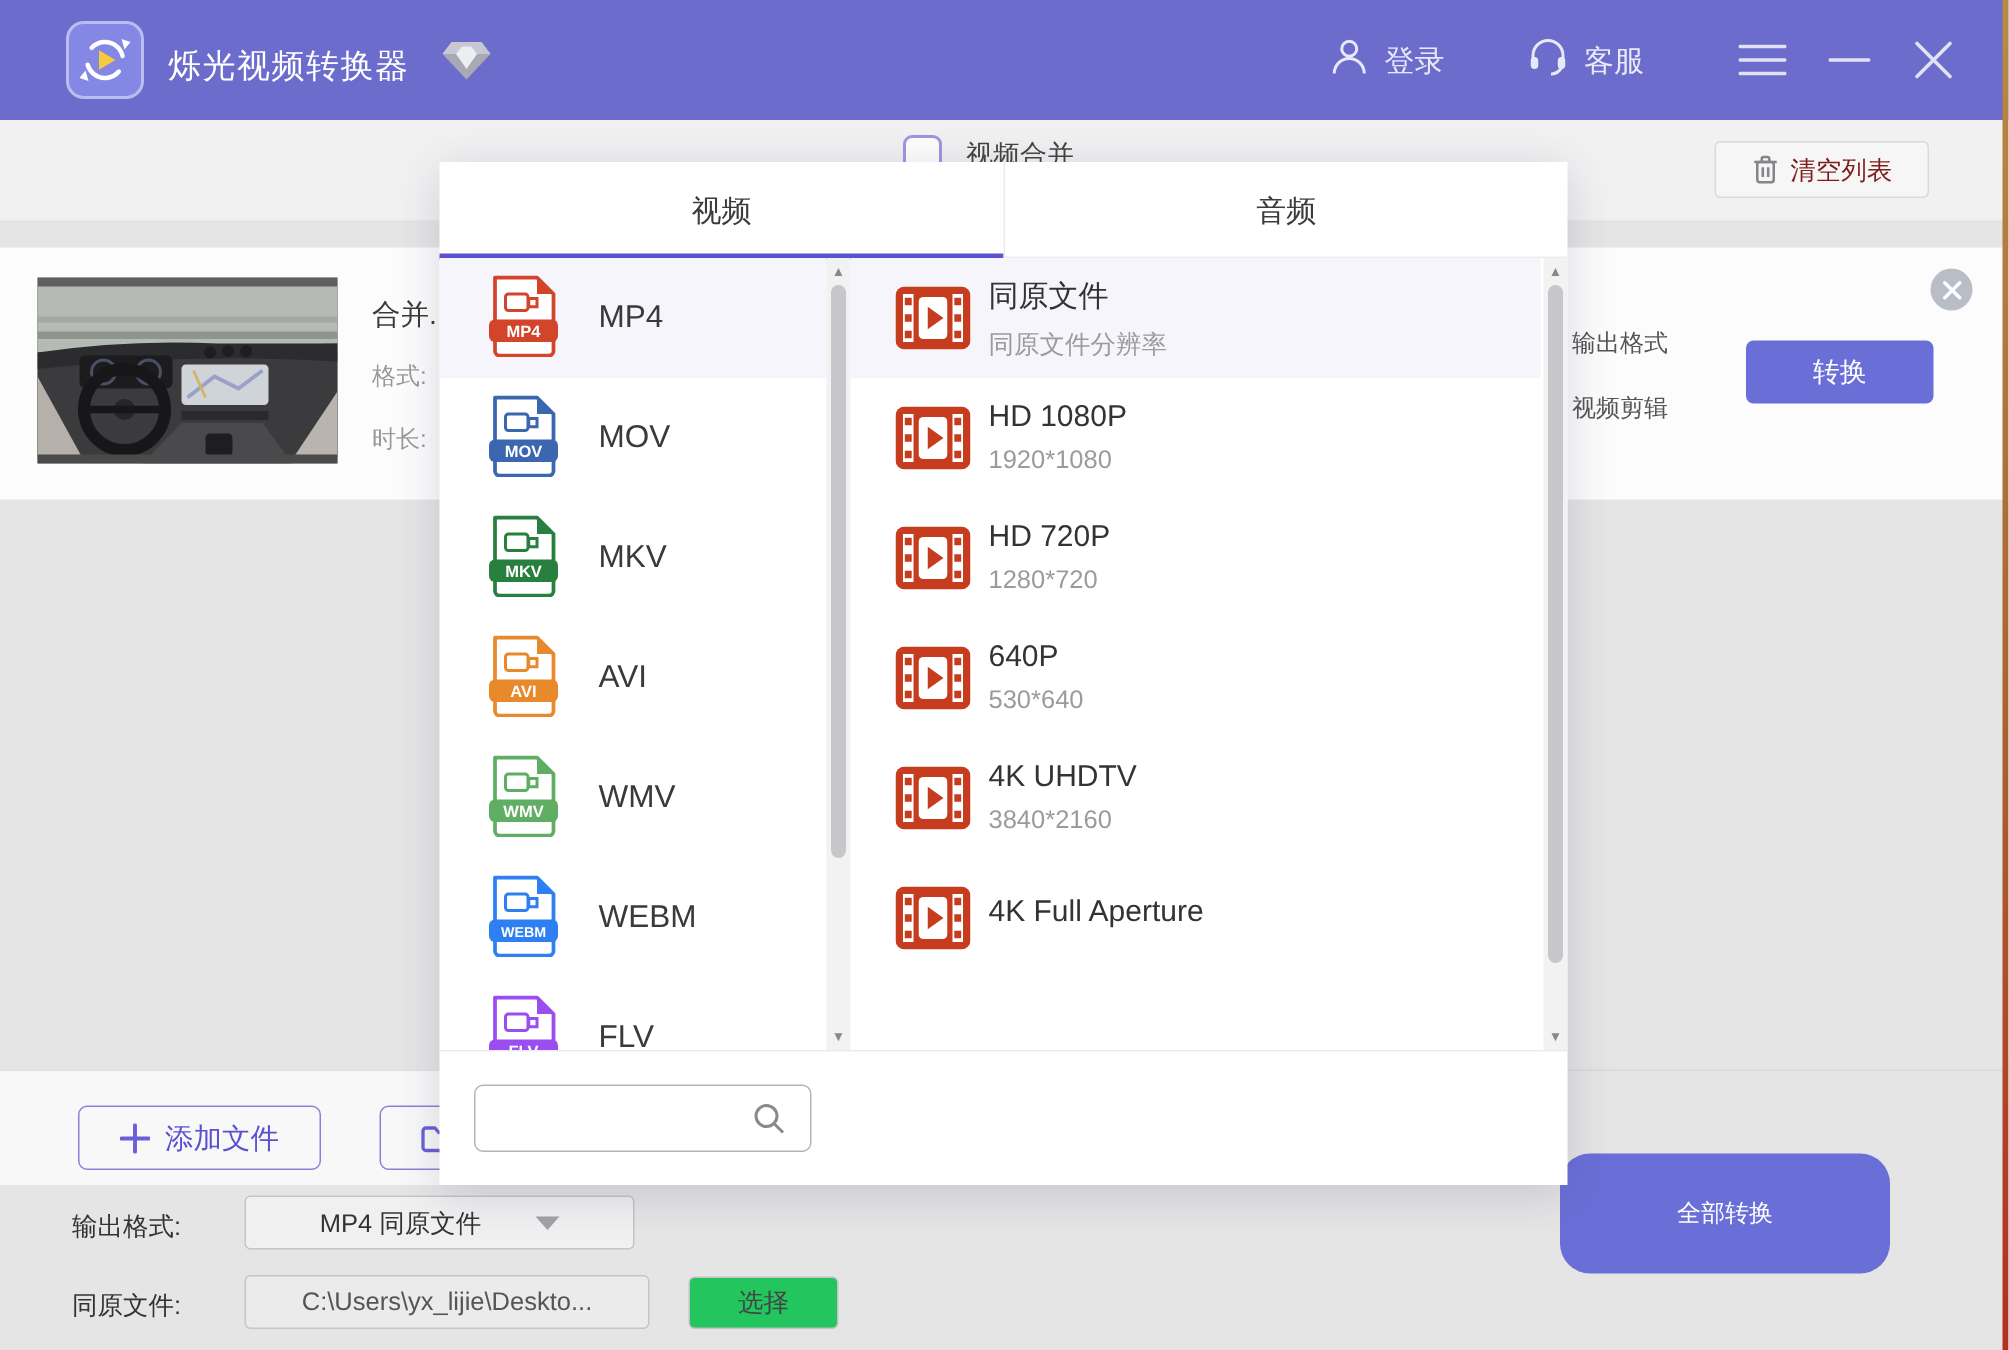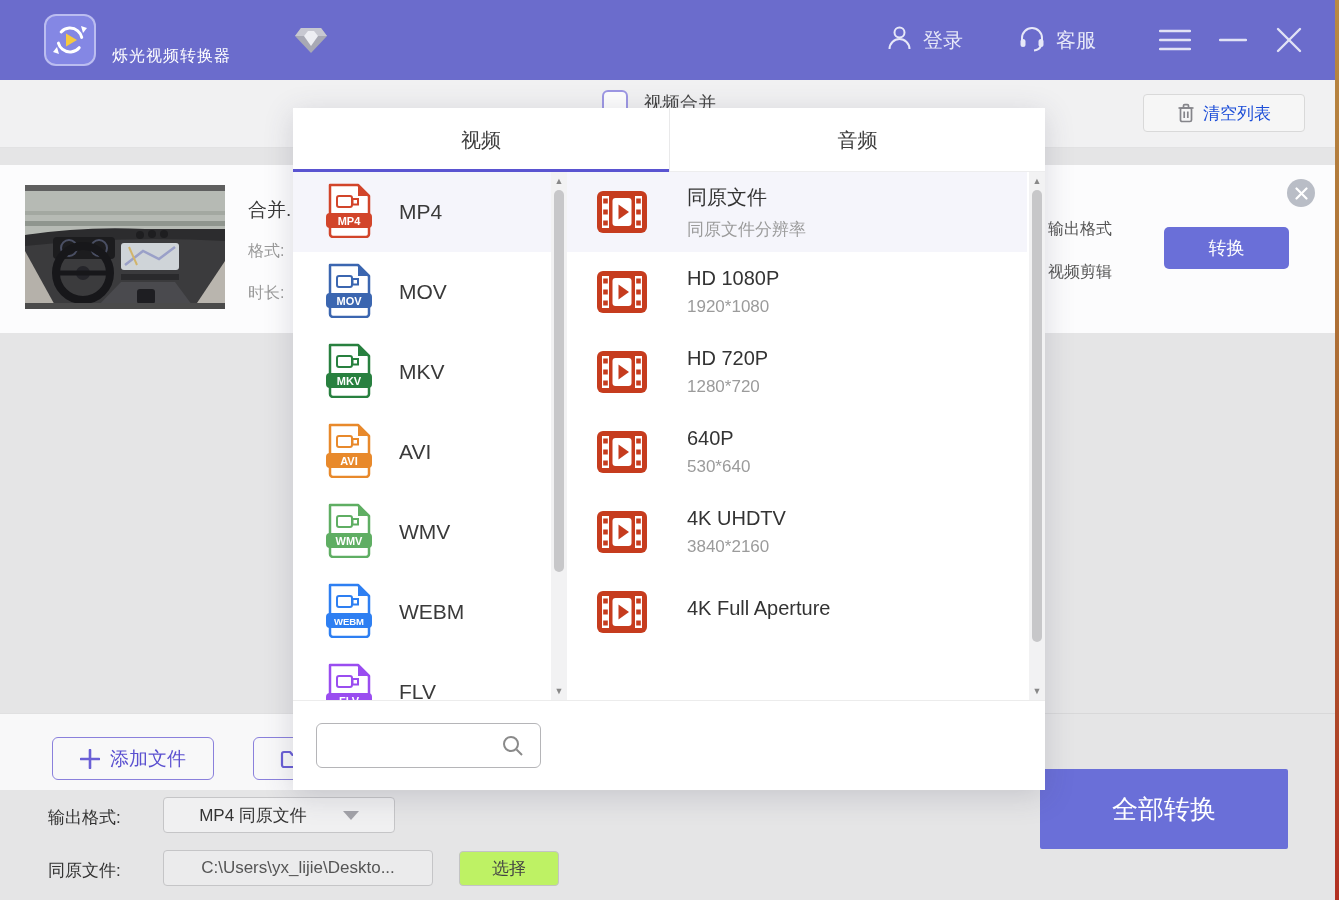--- a/index.html
+++ b/index.html
@@ -5,31 +5,31 @@
   * { margin:0; padding:0; box-sizing:border-box; }
   html,body { width:1339px; height:900px; }
   body { font-family:"Liberation Sans","DejaVu Sans",sans-serif; position:relative; overflow:hidden; background:#e5e5e6; }
   .abs { position:absolute; }
 
   
   .titlebar { left:0; top:0; width:1339px; height:80px; background:var(--titlebar,#6b6ccc); z-index:3; }
   .app-icon { left:44px; top:14px; width:52px; height:52px; border-radius:12px;
               background:#8487e4; border:2px solid rgba(255,255,255,.45);
               display:flex; align-items:center; justify-content:center; }
-  .app-title { left:112px; top:16px; height:80px; line-height:80px; color:#fff; font-size:16px; letter-spacing:1px; }
+  .app-title { left:112px; top:4px; height:80px; line-height:80px; color:#fff; font-size:22px; letter-spacing:1px; }
   .gem { left:294px; top:27px; }
   .tb-group { top:0; height:80px; display:flex; align-items:center; gap:10px; color:#e7e8f8; font-size:20px; cursor:pointer; }
   .login-group { left:886px; } .support-group { left:1018px; }
   .winbtn { top:25px; width:34px; height:30px; display:flex; align-items:center; justify-content:center; cursor:pointer; }
 
   
   .toolbar { left:0; top:80px; width:1339px; height:68px; background:#f1f1f2; border-bottom:1px solid #e2e2e3; z-index:2; }
   .back { left:38px; top:0; height:68px; display:flex; align-items:center; gap:8px; font-size:19px; color:#555; cursor:pointer; }
-  .clear-btn { left:1143px; top:94px; width:162px; height:38px; background:#f6f6f6; border:1px solid #d9d9d9; border-radius:4px;
-               display:flex; align-items:center; justify-content:center; gap:8px; font-size:17px; color:#1d4ed8; cursor:pointer; z-index:2; }
+  .clear-btn { left:1143px; top:94px; width:143px; height:38px; background:#f6f6f6; border:1px solid #d9d9d9; border-radius:4px;
+               display:flex; align-items:center; justify-content:center; gap:8px; font-size:17px; color:#7f1d1d; cursor:pointer; z-index:2; }
 
   
   .file-row { left:0; top:165px; width:1339px; height:168px; background:#fcfcfd; z-index:1; }
   .thumb { left:25px; top:20px; width:200px; height:124px; background:#6e6e6e; }
   .fr-title { left:248px; top:32px; font-size:19px; color:#3a3a3a; white-space:nowrap; }
   .fr-meta { left:248px; font-size:16px; color:#9a9a9a; white-space:nowrap; }
   .fr-right-label { font-size:16px; color:#555; white-space:nowrap; }
   .sliver { width:6px; height:14px; background:#9a9ddd; border-radius:2px 0 0 2px; opacity:.8; }
   .convert-btn { left:1164px; top:62px; width:125px; height:42px; background:var(--accent,#6a6fd8); border:none; border-radius:5px;
                  color:#fff; font-size:18px; cursor:pointer; font-family:inherit; }
@@ -49,21 +49,21 @@
   .tab + .tab { border-left:1px solid #e9e9ea; }
   .tab.active::after { content:""; position:absolute; left:0; bottom:-1px; width:100%; height:4px; background:var(--tabline,#5a54d1); }
 
   .lists { position:absolute; left:0; top:64px; width:752px; height:528px; overflow:hidden; }
   .fmt-list { position:absolute; left:0; top:0; width:258px; height:528px; }
   .fmt-item { height:80px; display:flex; align-items:center; padding-left:30px; gap:24px; cursor:pointer; }
   .fmt-item.selected { background:var(--selrow,#f5f5fb); }
   .fmt-label { font-size:21px; color:#3a3a3a; }
 
   .res-list { position:absolute; left:274px; top:0; width:460px; height:528px; }
-  .res-item { height:80px; display:flex; align-items:center; padding-left:30px; gap:40px; cursor:pointer; }
+  .res-item { height:80px; display:flex; align-items:center; padding-left:30px; gap:12px; cursor:pointer; }
   .res-item.selected { background:var(--selrow,#f5f5fb); }
   .res-title { font-size:20px; color:#333; }
   .res-sub { font-size:17px; color:#9b9b9b; margin-top:7px; }
   .film-icon { color:var(--film,#c63c1e); display:flex; }
 
   .sb { position:absolute; top:0; width:16px; height:528px; background:#f2f2f3; }
   .sb-left { left:258px; } .sb-right { left:736px; }
   .sb .arrow { position:absolute; left:0; width:16px; height:14px; color:#888; font-size:9px; text-align:center; line-height:14px; cursor:pointer; }
   .sb .arrow.up { top:2px; } .sb .arrow.down { bottom:2px; }
   .sb .thumb-bar { position:absolute; left:3px; width:10px; border-radius:5px; background:#c7c7c9; cursor:grab; }
@@ -77,29 +77,29 @@
 
   
   .footline { left:0; top:713px; width:1339px; height:1px; background:#d8d8d9; z-index:0; }
   .addbar { left:0; top:713px; width:1045px; height:77px; background:#f8f8f9; border-top:1px solid #e0e0e1; z-index:5; }
   .add-btn { position:absolute; left:52px; top:23px; width:162px; height:43px; border:1.5px solid #8a80dc; border-radius:6px; background:transparent;
              color:#5b50d0; font-size:19px; display:flex; align-items:center; justify-content:center; gap:10px; cursor:pointer; font-family:inherit; }
   .folder-btn { position:absolute; left:253px; top:23px; width:120px; height:43px; border:1.5px solid #8a80dc; border-radius:6px; background:transparent;
                 display:flex; align-items:center; padding-left:26px; cursor:pointer; }
 
   .foot-label { font-size:17px; color:#333; z-index:6; }
-  .fmt-select { left:163px; top:797px; width:232px; height:36px; background:#f0f0f1; border:1px solid #c5c5c7; border-radius:4px;
+  .fmt-select { left:163px; top:797px; width:260px; height:36px; background:#f0f0f1; border:1px solid #c5c5c7; border-radius:4px;
                 display:flex; align-items:center; justify-content:center; gap:36px; font-size:17px; color:#333; cursor:pointer; z-index:6; }
   .chev-down { width:0; height:0; border-left:8px solid transparent; border-right:8px solid transparent; border-top:9px solid #a2a2a8; }
   .dir-field { left:163px; top:850px; width:270px; height:36px; background:#ebebec; border:1px solid #c5c5c7; border-radius:4px;
                display:flex; align-items:center; justify-content:center; font-size:17px; color:#555; cursor:pointer; z-index:6; white-space:nowrap; overflow:hidden; }
-  .choose-btn { left:459px; top:851px; width:100px; height:35px; background:#bef264; border:1px solid #c3c3c5; border-radius:4px;
+  .choose-btn { left:459px; top:851px; width:100px; height:35px; background:#22c55e; border:1px solid #c3c3c5; border-radius:4px;
                 font-size:17px; color:#444; cursor:pointer; font-family:inherit; z-index:6; }
-  .convert-all { left:1040px; top:769px; width:248px; height:80px; background:var(--accent,#6a6fd8); border:none; border-radius:2px;
-                 color:#fff; font-size:26px; cursor:pointer; font-family:inherit; z-index:6; }
+  .convert-all { left:1040px; top:769px; width:220px; height:80px; background:var(--accent,#6a6fd8); border:none; border-radius:20px;
+                 color:#fff; font-size:16px; cursor:pointer; font-family:inherit; z-index:6; }
 
   .edge-strip { left:1335px; top:0; width:4px; height:900px; z-index:30;
                 background:linear-gradient(180deg, var(--edgetop,#b98a43) 0%, #a8622f 55%, var(--edgebottom,#b23022) 100%); }
 </style>
 </head>
 <body>
 
 <div class="abs titlebar">
   <div class="abs app-icon">
     <svg width="38" height="38" viewBox="0 0 38 38">

